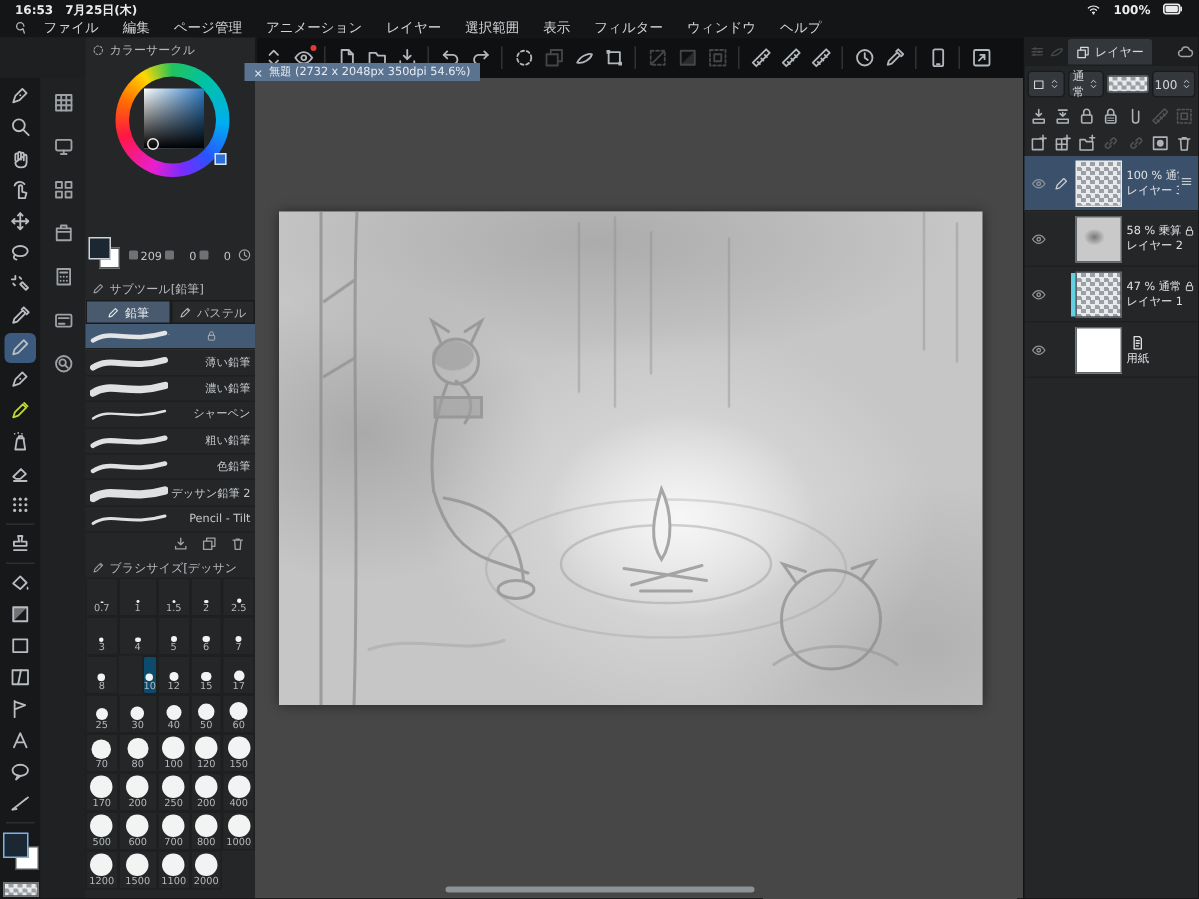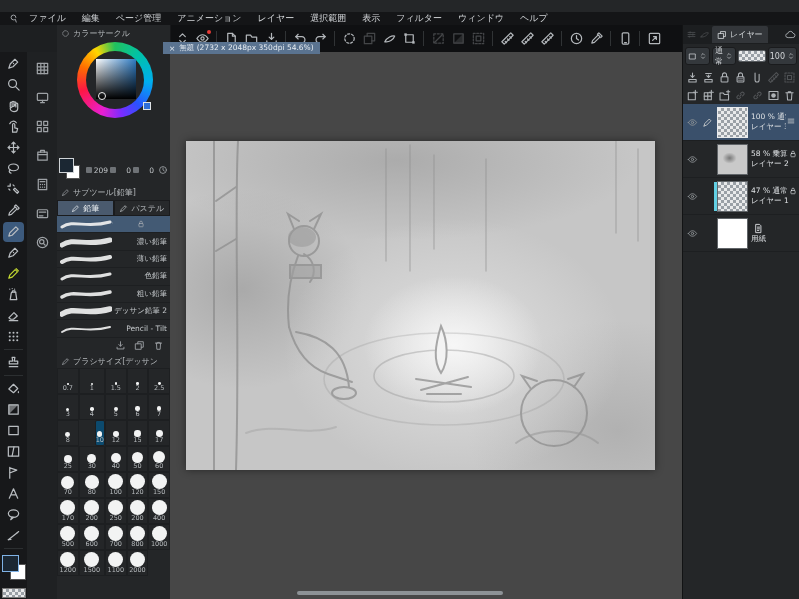--- a/index.html
+++ b/index.html
@@ -110,20 +110,39 @@
   .thumb-sketch{background:radial-gradient(10px 8px at 40% 45%,#777,#c9c9c9 70%),#bfbfbf;}
   .thumb-paper{background:#fff;}
   
   .homebar{left:297px;bottom:4px;width:206px;height:4px;border-radius:2px;background:#8d9296;}
 </style>
 </head>
 <body>
 
 <div class="app">
 
+  <div class="abs statusbar">
+    <span>16:53</span>
+    <span>7月25日(木)</span>
+    <span class="sp"></span>
+    <span class="ic" id="wifi-ic">
+        <svg width="10" height="10" viewBox="0 0 16 16" fill="none" stroke="currentColor" stroke-width="1.3" stroke-linecap="round" stroke-linejoin="round">
+          <path d="M2.5 7a8 8 0 0 1 11 0M4.8 9.4a4.8 4.8 0 0 1 6.4 0M7 11.8a1.6 1.6 0 0 1 2 0"></path>
+          <circle cx="8" cy="13" r=".9" fill="currentColor" stroke="none"></circle>
+        </svg>
+      </span>
+    <span>100%</span>
+    <span class="ic" id="batt-ic">
+        <svg width="14" height="14" viewBox="0 0 16 16" fill="none" stroke="currentColor" stroke-width="1.3" stroke-linecap="round" stroke-linejoin="round">
+          <rect x="1" y="4.5" width="12" height="7" rx="1.6"></rect>
+          <rect x="2.3" y="5.8" width="9.4" height="4.4" rx=".8" fill="currentColor" stroke="none"></rect>
+          <path d="M14.2 6.8v2.4"></path>
+        </svg>
+      </span>
+  </div>
 
   <div class="abs menubar">
     <span class="ic logo" id="logo-ic">
         <svg width="11" height="11" viewBox="0 0 16 16" fill="none" stroke="currentColor" stroke-width="1.3" stroke-linecap="round" stroke-linejoin="round">
           <path d="M11.5 6.5a3.5 3.5 0 1 0-3.5 3.5c1 0 2-.3 2.6-1l1.4 4.2"></path>
         </svg>
       </span>
     <span id="menu-items" style="display:flex;">
         <span class="mi">ファイル</span>
         <span class="mi">編集</span>
@@ -572,41 +591,47 @@
           <span class="bn">デッサン鉛筆</span>
           <span class="ic">
             <svg width="8" height="8" viewBox="0 0 16 16" fill="none" stroke="currentColor" stroke-width="1.3" stroke-linecap="round" stroke-linejoin="round">
               <rect x="3.8" y="7" width="8.4" height="6.5" rx="1"></rect>
               <path d="M5.5 7V4.8a2.5 2.5 0 0 1 5 0V7"></path>
             </svg>
           </span>
         </div>
         <div class="brush">
           <svg width="52" height="14" viewBox="0 0 52 14">
-            <path d="M2 10 C 14 2, 26 12, 50 5" fill="none" stroke="#f0f0f0" stroke-width="5" stroke-linecap="round" opacity=".92"></path>
-          </svg>
-          <span class="bn">濃い鉛筆</span>
+            <path d="M2 10 C 14 2, 26 12, 50 5" fill="none" stroke="#f0f0f0" stroke-width="4" stroke-linecap="round" opacity=".92"></path>
+          </svg>
+          <span class="bn">薄い鉛筆</span>
         </div>
         <div class="brush">
           <svg width="52" height="14" viewBox="0 0 52 14">
-            <path d="M2 10 C 14 2, 26 12, 50 5" fill="none" stroke="#f0f0f0" stroke-width="4" stroke-linecap="round" opacity=".92"></path>
-          </svg>
-          <span class="bn">薄い鉛筆</span>
+            <path d="M2 10 C 14 2, 26 12, 50 5" fill="none" stroke="#f0f0f0" stroke-width="5" stroke-linecap="round" opacity=".92"></path>
+          </svg>
+          <span class="bn">濃い鉛筆</span>
+        </div>
+        <div class="brush">
+          <svg width="52" height="14" viewBox="0 0 52 14">
+            <path d="M2 10 C 14 2, 26 12, 50 5" fill="none" stroke="#f0f0f0" stroke-width="1.6" stroke-linecap="round" opacity=".92"></path>
+          </svg>
+          <span class="bn">シャーペン</span>
+        </div>
+        <div class="brush">
+          <svg width="52" height="14" viewBox="0 0 52 14">
+            <path d="M2 10 C 14 2, 26 12, 50 5" fill="none" stroke="#f0f0f0" stroke-width="3.4" stroke-linecap="round" opacity=".92"></path>
+          </svg>
+          <span class="bn">粗い鉛筆</span>
         </div>
         <div class="brush">
           <svg width="52" height="14" viewBox="0 0 52 14">
             <path d="M2 10 C 14 2, 26 12, 50 5" fill="none" stroke="#f0f0f0" stroke-width="3" stroke-linecap="round" opacity=".92"></path>
           </svg>
           <span class="bn">色鉛筆</span>
-        </div>
-        <div class="brush">
-          <svg width="52" height="14" viewBox="0 0 52 14">
-            <path d="M2 10 C 14 2, 26 12, 50 5" fill="none" stroke="#f0f0f0" stroke-width="3.4" stroke-linecap="round" opacity=".92"></path>
-          </svg>
-          <span class="bn">粗い鉛筆</span>
         </div>
         <div class="brush">
           <svg width="52" height="14" viewBox="0 0 52 14">
             <path d="M2 10 C 14 2, 26 12, 50 5" fill="none" stroke="#f0f0f0" stroke-width="5.5" stroke-linecap="round" opacity=".92"></path>
           </svg>
           <span class="bn">デッサン鉛筆 2</span>
         </div>
         <div class="brush">
           <svg width="52" height="14" viewBox="0 0 52 14">
             <path d="M2 10 C 14 2, 26 12, 50 5" fill="none" stroke="#f0f0f0" stroke-width="2" stroke-linecap="round" opacity=".92"></path>

